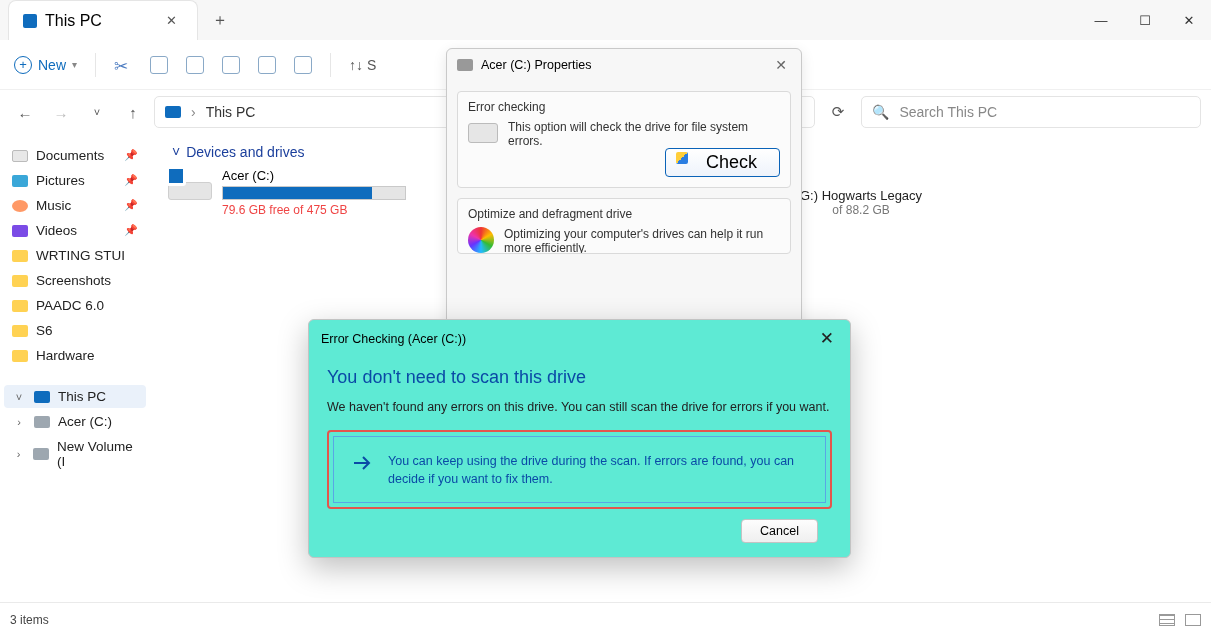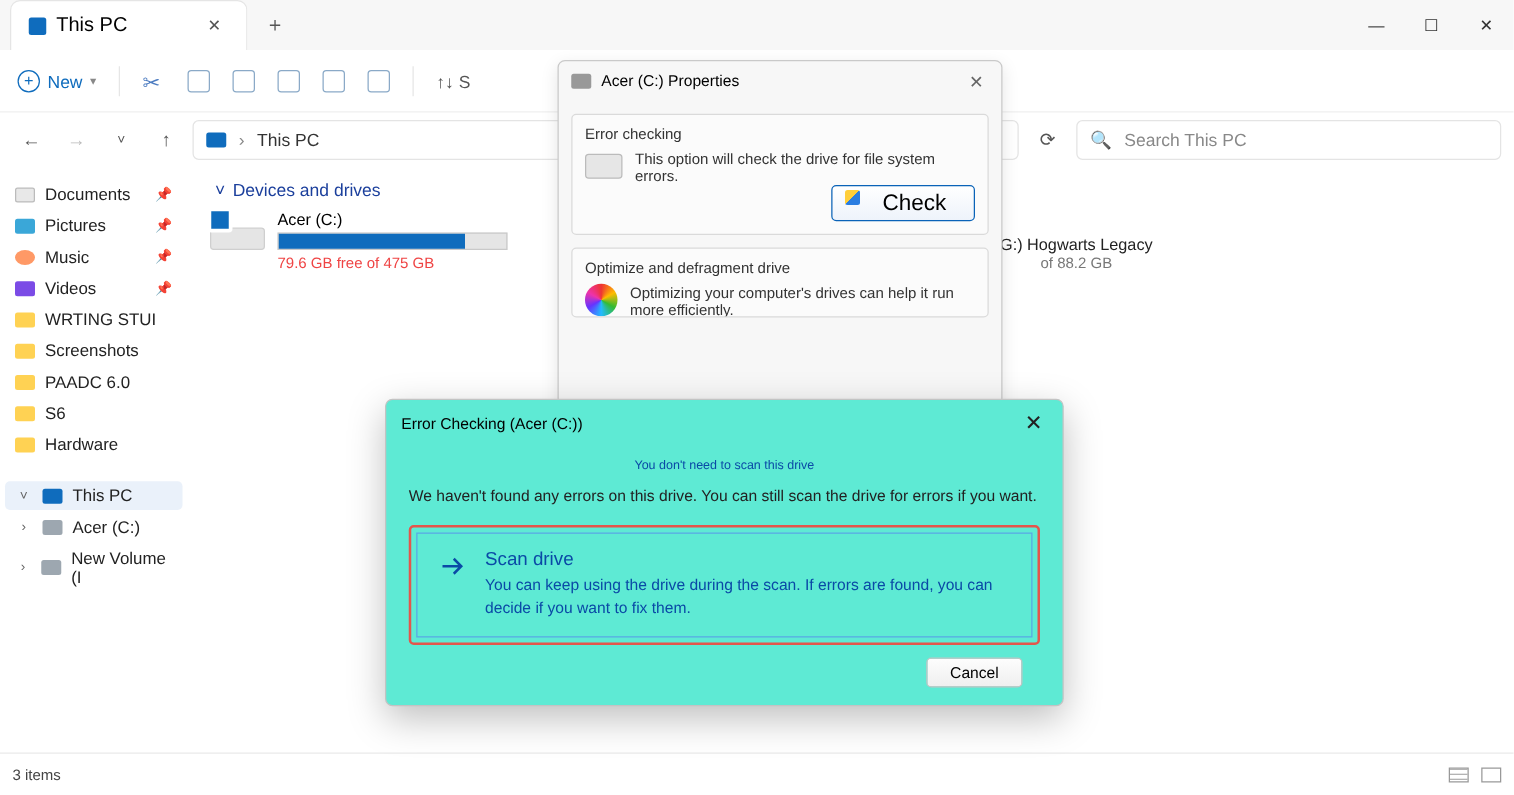--- a/index.html
+++ b/index.html
@@ -64,21 +64,21 @@
   .chkbtn { margin-left:auto; border:1px solid #0a63b8; border-radius:4px; padding:3px 22px 3px 10px; background:linear-gradient(#fff,#eef3fb); display:flex; align-items:flex-start; gap:18px; font-size:18px; }
   .shield { width:12px;height:12px;background:linear-gradient(135deg,#ffce3a 50%,#2a7de1 50%); border-radius:2px; }
   .dlgbtns { display:flex; justify-content:flex-end; gap:8px; padding:6px 10px 12px; }
   .dlgbtns button { width:78px; padding:4px 0; font-size:12.5px; border:1px solid #c3c3c3; background:linear-gradient(#fdfdfd,#ececec); border-radius:3px; color:#333; }
   .dlgbtns .dis { color:#9a9a9a; }
   
   .errdlg { position:absolute; left:308px; top:282px; width:543px; background:#5eead4; border:1px solid #c3c3c3; border-radius:6px; box-shadow:0 10px 30px rgba(0,0,0,.25); font-size:13px; z-index:30;margin-top:37px; }
   .errdlg .hdr { display:flex; align-items:center; padding:8px 12px; font-size:12.5px; }
   .errdlg .hdr .x { margin-left:auto; font-size:17px; color:#222; padding:0 4px; }
   .errdlg .body { padding:10px 18px 14px; }
-  .blue { color:#0a4aa6; font-size:10px;text-align:center; }
+  .blue { color:#0a4aa6; font-size:18px; }
   .sub { color:#222; font-size:12.5px; margin-top:12px; }
   .scanbox { border:2.5px solid #e4554c; border-radius:4px; padding:4px; margin-top:16px; }
   .scanin { border:1px solid #59a7e5; padding:12px 16px 14px; display:flex; gap:14px; align-items:flex-start; }
   .arrow { width:24px; height:24px; color:#0a4aa6; flex-shrink:0; margin-top:2px; }
   .scantitle { color:#0a4aa6; font-size:15px; }
   .scansub { color:#0a4aa6; font-size:12.5px; margin-top:4px; line-height:1.4; }
   .errbtns { display:flex; justify-content:flex-end; padding:10px 14px 0 0; }
   .errbtns button { padding:4px 18px; font-size:12.5px; border:1px solid #c3c3c3; background:linear-gradient(#fdfdfd,#efefef); border-radius:4px; }
   
   .right-drive { position:absolute; left:800px; top:188px; font-size:13px;text-align:center; }
@@ -268,21 +268,20 @@
   </div>
   <div class="body">
     <div class="blue">You don't need to scan this drive</div>
     <div class="sub">We haven't found any errors on this drive. You can still scan the drive for errors if you want.</div>
     <div class="scanbox">
       <div class="scanin">
         <svg class="arrow" viewBox="0 0 24 24">
             <path d="M4 12h14M13 6l6 6-6 6" fill="none" stroke="#0a4aa6" stroke-width="2"></path>
           </svg>
         <div>
-          <div class="scantitle">Scan drive</div>
           <div class="scansub">You can keep using the drive during the scan. If errors are found, you can decide if you want to fix them.</div>
         </div>
       </div>
     </div>
     <div class="errbtns">
       <button>Cancel</button>
     </div>
   </div>
 </div>
 

